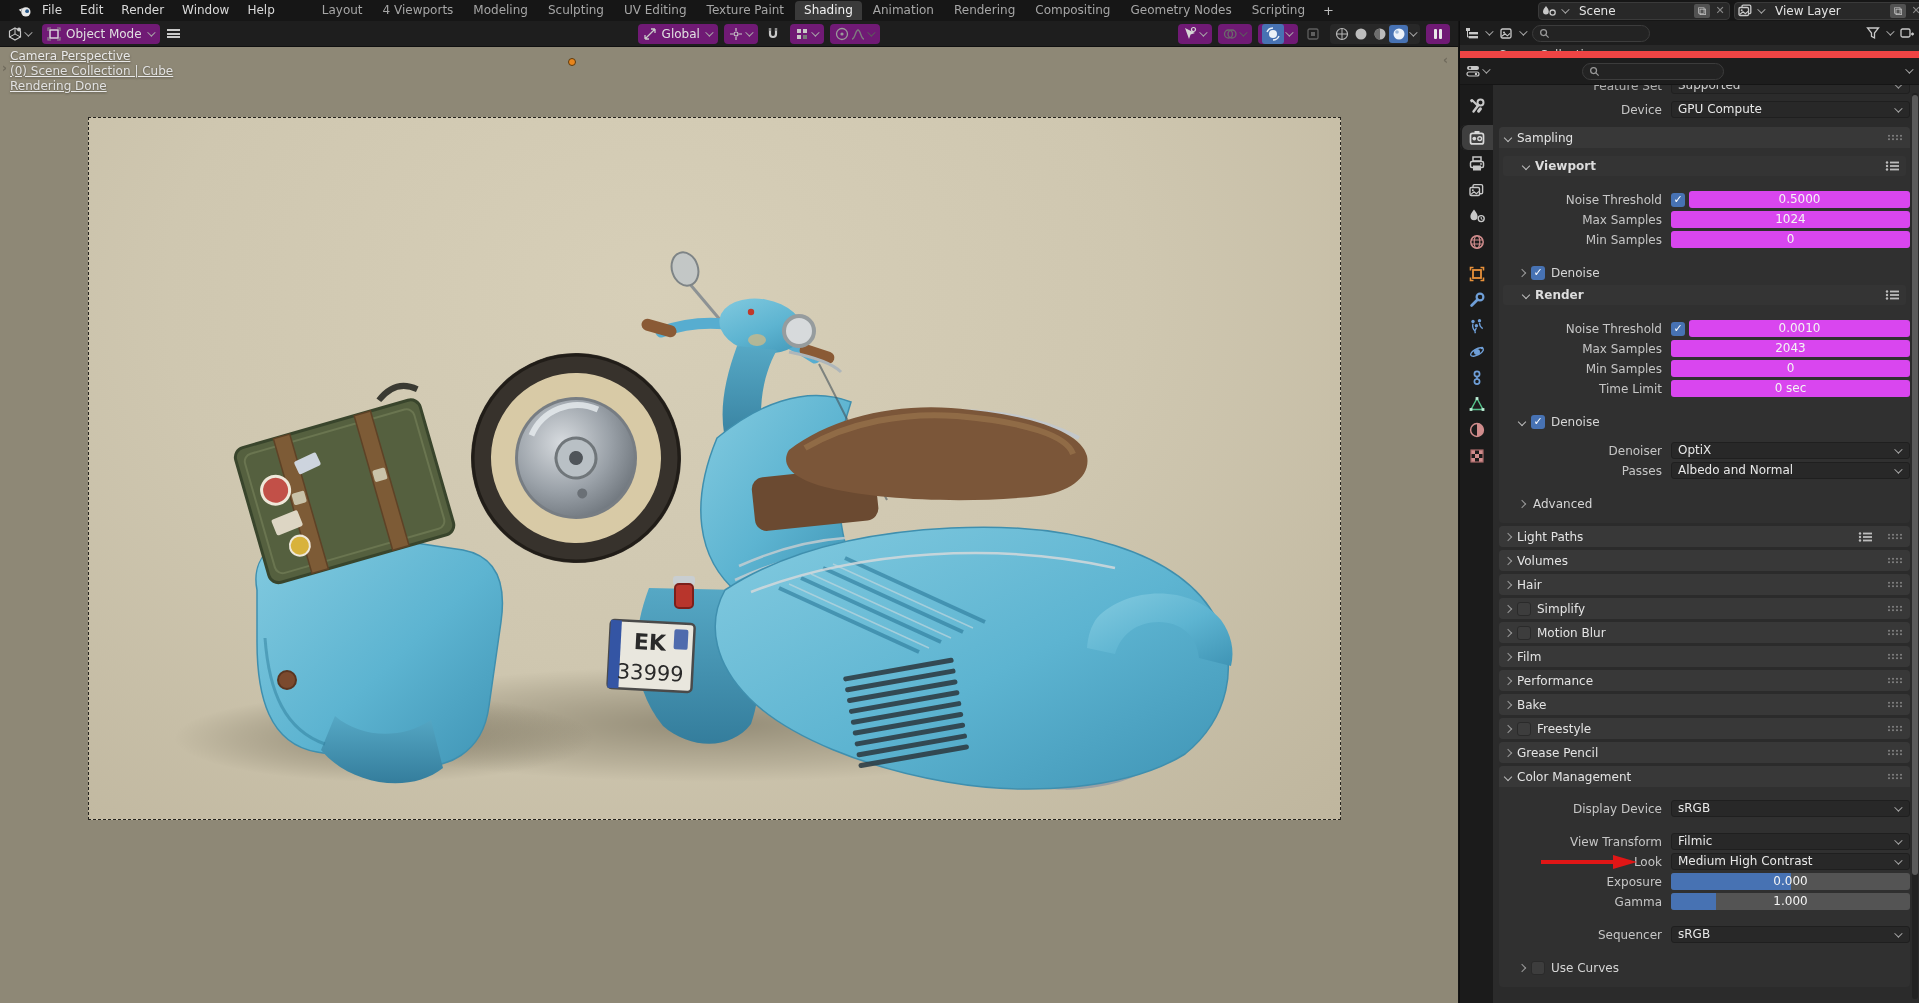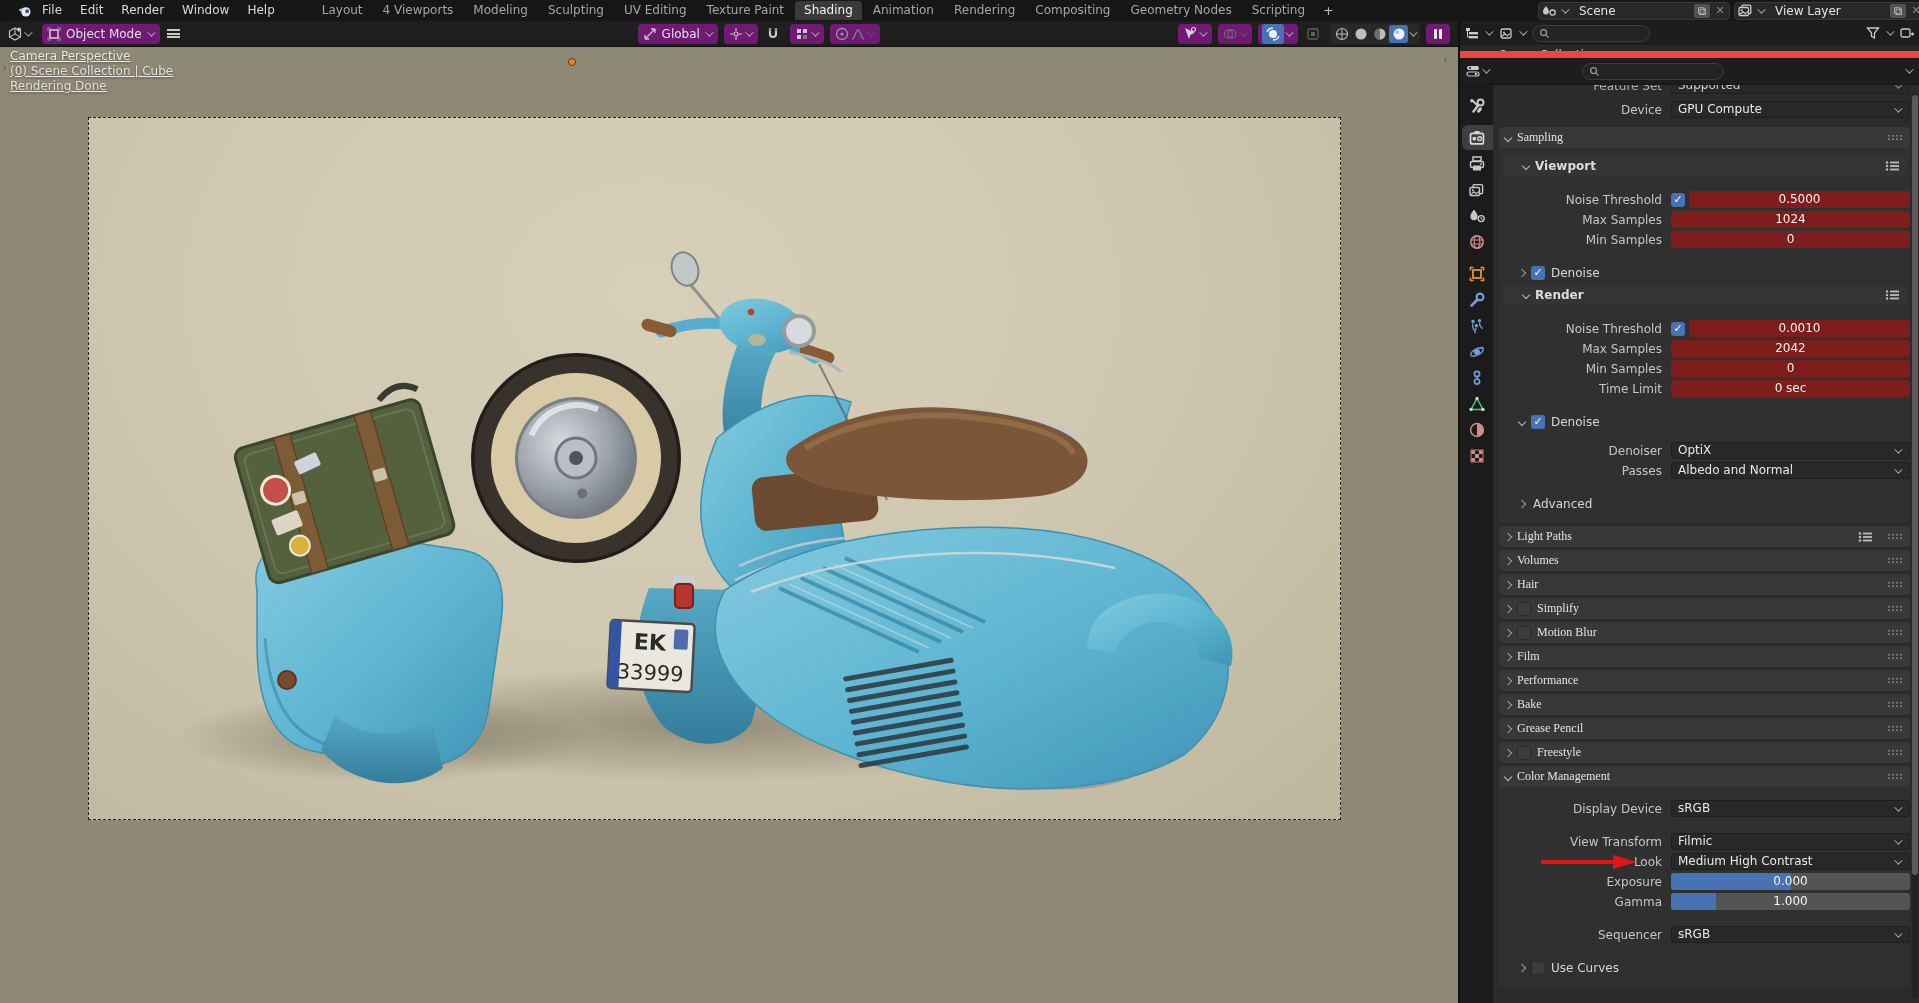--- a/index.html
+++ b/index.html
@@ -71,36 +71,36 @@
   #tabstrip { width:33px; background:#1b1b1b; padding-top:8px; }
   .ptab { width:33px; height:25px; display:flex; align-items:center; justify-content:center; margin-bottom:1px; }
   .ptab.active { background:#2b2b2b; border-radius:6px 0 0 6px; box-shadow:inset 2px 0 0 #1b1b1b; background:#3f3f3f; }
   .ptab svg { width:18px; height:18px; }
   .tab-gap { height:6px; }
 
   #props-content { flex:1; padding:0 9px 0 6px; overflow:hidden; position:relative; }
   .prow { display:flex; align-items:center; height:17px; margin:3px 0; }
   .plabel { width:172px; text-align:right; padding-right:9px; color:#c6c6c6; white-space:nowrap; }
   .pwidget { flex:1; display:flex; align-items:center; gap:4px; min-width:0; }
-  .numfield { flex:1; height:17px; background:#7f1d1d; border-radius:3px; color:#f4f4f4;
+  .numfield { flex:1; height:17px; background:#d946ef; border-radius:3px; color:#f4f4f4;
     text-align:center; line-height:17px; }
   .dropdown { flex:1; height:17px; background:#282828; border:1px solid #1f1f1f; border-radius:3px;
     color:#e8e8e8; display:flex; align-items:center; padding:0 6px; }
   .dropdown .txt { flex:1; line-height:15px; }
   .slider { flex:1; height:17px; background:#545454; border-radius:3px; position:relative; overflow:hidden; }
   .slider .fill { position:absolute; left:0; top:0; bottom:0; background:#4772b3; }
   .slider .val { position:absolute; inset:0; text-align:center; line-height:17px; color:#f4f4f4; }
   .cbox { width:14px; height:14px; border-radius:3px; background:#545454; flex:none; position:relative; }
   .cbox.on { background:#4772b3; }
   .cbox.on::after { content:"✓"; position:absolute; inset:0; color:#fff; font-size:11px; line-height:14px; text-align:center; }
   .cbox.off { background:#3d3d3d; border:1px solid #2a2a2a; }
 
   .panel { background:#303030; border-radius:4px; margin-bottom:3px; }
   .panel-hdr { height:21px; display:flex; align-items:center; background:#383838; border-radius:4px;
-    padding:0 6px; gap:6px; color:#e4e4e4;font-family:Liberation Serif, serif; }
+    padding:0 6px; gap:6px; color:#e4e4e4; }
   .panel-hdr.openhdr { border-radius:4px 4px 0 0; }
   .panel-body { padding:4px 0 8px 0; }
   .sub-hdr { height:20px; display:flex; align-items:center; gap:6px; padding:0 6px 0 20px; color:#dddddd;
     background:#343434; border-radius:3px; margin:4px 4px 2px 4px;font-weight:bold; }
   .grip { width:17px; height:7px; margin-left:auto; flex:none;
     background:radial-gradient(circle,#7a7a7a 0.9px,transparent 1.1px); background-size:4px 3.5px; }
   .preset-ico { margin-left:auto; flex:none; }
   .preset-ico + .grip { margin-left:8px; }
   .gap6 { height:6px; } .gap10 { height:10px; }
 
@@ -710,21 +710,21 @@
           <div class="prow">
             <span class="plabel">Noise Threshold</span>
             <span class="pwidget">
               <span class="cbox on"></span>
               <span class="numfield">0.0010</span>
             </span>
           </div>
           <div class="prow">
             <span class="plabel">Max Samples</span>
             <span class="pwidget">
-                <span class="numfield">2042</span>
+                <span class="numfield">2043</span>
               </span>
           </div>
           <div class="prow">
             <span class="plabel">Min Samples</span>
             <span class="pwidget">
                 <span class="numfield">0</span>
               </span>
           </div>
           <div class="prow">
             <span class="plabel">Time Limit</span>
@@ -830,29 +830,29 @@
       <div class="panel">
         <div class="panel-hdr">
           <span class="chev-r"></span>
           <span>Bake</span>
           <span class="grip"></span>
         </div>
       </div>
       <div class="panel">
         <div class="panel-hdr">
           <span class="chev-r"></span>
-          <span>Grease Pencil</span>
+          <span class="cbox off"></span>
+          <span>Freestyle</span>
           <span class="grip"></span>
         </div>
       </div>
       <div class="panel">
         <div class="panel-hdr">
           <span class="chev-r"></span>
-          <span class="cbox off"></span>
-          <span>Freestyle</span>
+          <span>Grease Pencil</span>
           <span class="grip"></span>
         </div>
       </div>
 
       <div class="panel">
         <div class="panel-hdr openhdr">
           <span class="chev-d"></span>
           <span>Color Management</span>
           <span class="grip"></span>
         </div>

